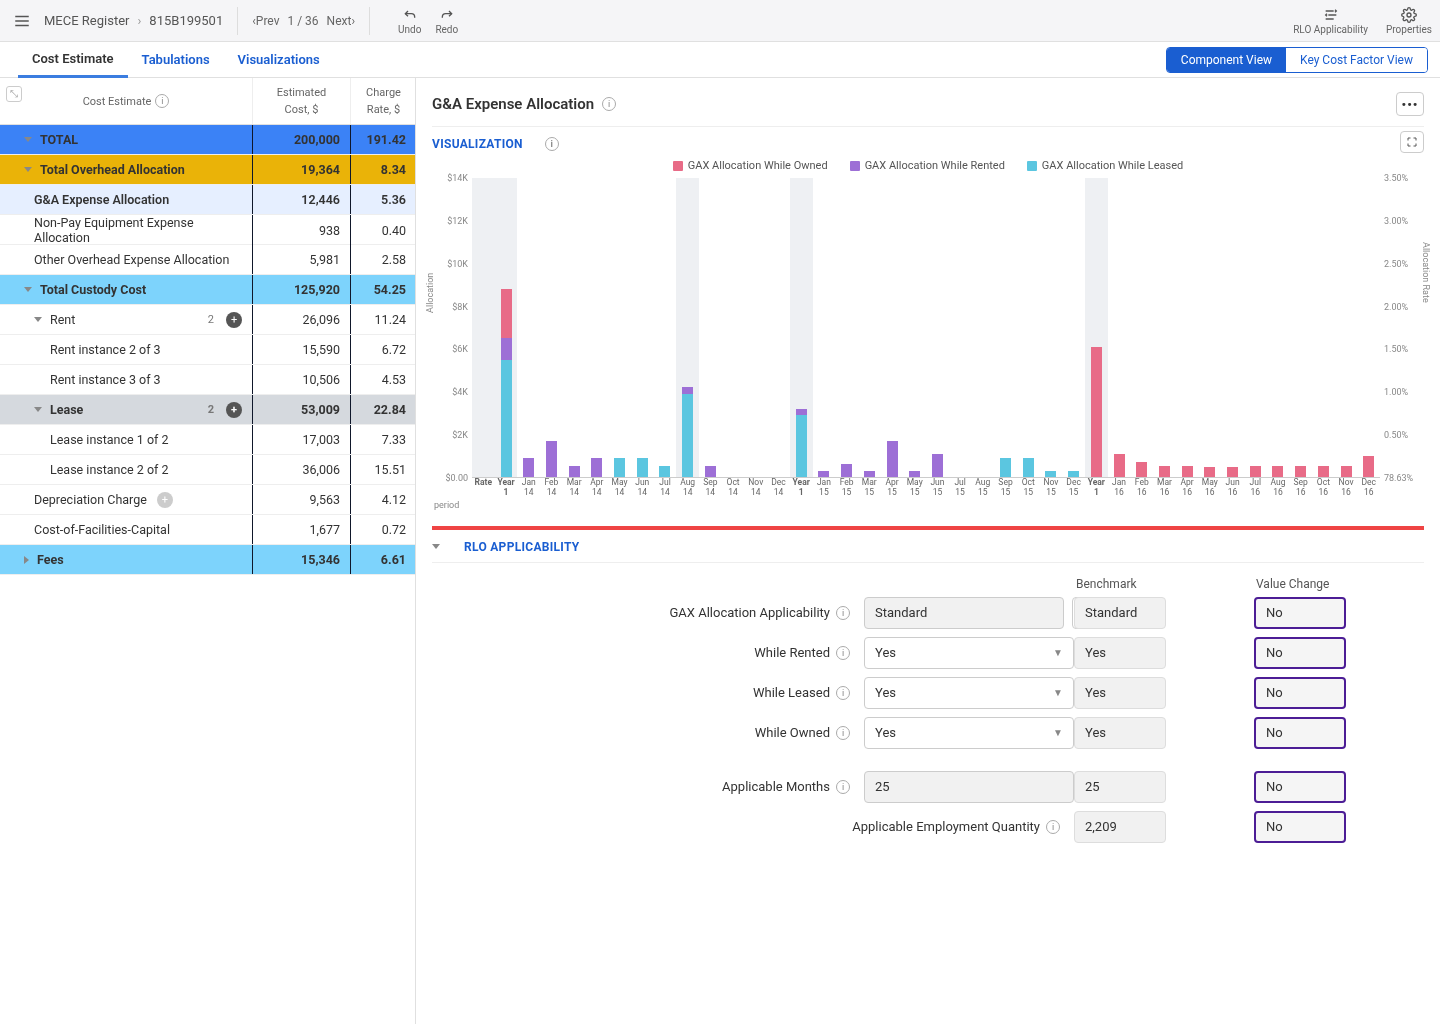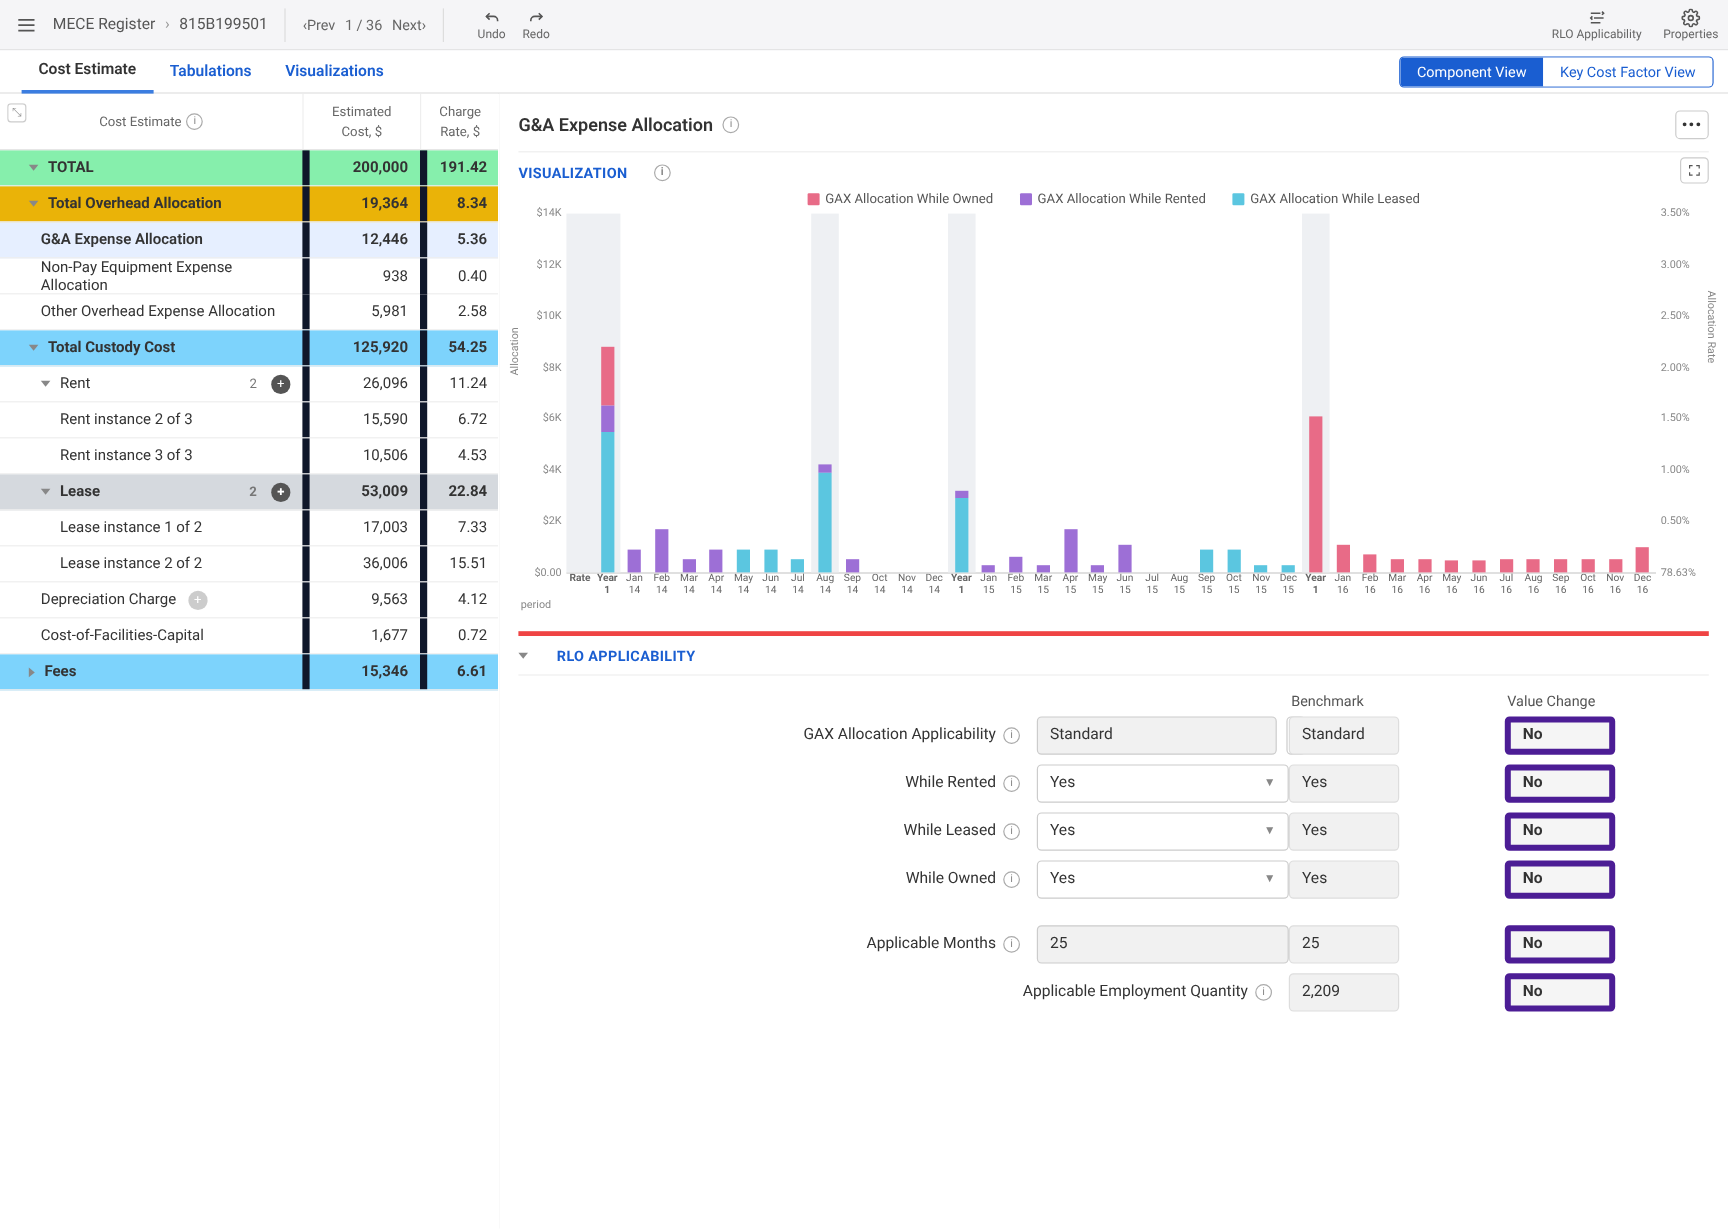--- a/index.html
+++ b/index.html
@@ -32,22 +32,22 @@
 .right { flex: 1; overflow-y: auto; padding: 14px 16px; }
 
 .grid-head { display: grid; grid-template-columns: 252px 98px 66px; border-bottom: 1px solid #e0e0e0; background: #fff; font-size: 11px; color: #666; }
 .grid-head > div { padding: 8px 10px; text-align: center; display:flex; align-items:center; justify-content:center; gap:4px;}
 .grid-head > div:first-child { justify-content:center; }
 .gh-border { border-left: 1px solid #eee; }
 .expand-icon { position: absolute; left: 6px; top: 86px; width:16px; height:16px; border:1px solid #ccc; border-radius:3px; display:flex; align-items:center; justify-content:center; color:#999; font-size:10px; cursor:pointer;}
 
 .row { display: grid; grid-template-columns: 252px 98px 66px; border-bottom: 1px solid #eee; font-size: 12.5px; height: 30px; }
 .row > div { padding: 0 10px; display: flex; align-items: center; }
-.row .num { justify-content: flex-end; border-left: 6px solid #0f172a; }
-.row.total { background: #86efac; font-weight: 700; }
+.row .num { justify-content: flex-end; border-left: 1px solid #0f172a; }
+.row.total { background: #3b82f6; font-weight: 700; }
 .row.sec1 { background: #eab308; font-weight: 700; }
 .row.sel { background: #e6efff; font-weight: 600; }
 .row.sub1 { background: #7dd3fc; font-weight: 700; }
 .row.lease-hd { background: #d5d9de; font-weight: 700; }
 .row .lbl { gap: 6px; }
 .caret { display:inline-block; width:0; height:0; border-left:4px solid transparent; border-right:4px solid transparent; border-top:5px solid #888; margin-right:2px;}
 .caret-r { display:inline-block; width:0; height:0; border-top:4px solid transparent; border-bottom:4px solid transparent; border-left:5px solid #888; margin-right:2px;}
 .plus-badge { width:16px; height:16px; border-radius:50%; background:#555; color:#fff; font-size:11px; display:flex; align-items:center; justify-content:center; margin-left:4px;}
 .cnt { font-size:11px; color:#777; margin-left:auto; margin-right:2px;}.pad1{padding-left:24px!important}.pad2{padding-left:34px!important}.pad3{padding-left:50px!important}
 
@@ -87,21 +87,21 @@
 
 .form-area{padding:4px 2px 20px;}
 .form-head{display:grid;grid-template-columns:640px 180px 180px;font-size:12px;color:#555;margin-bottom:6px;}
 .form-head>div:nth-child(2),.form-head>div:nth-child(3){padding-left:2px;}
 .form-row{display:grid;grid-template-columns:640px 180px 180px;align-items:center;margin-bottom:8px;gap:0;}
 .ctrl-wrap{display:flex;align-items:center;gap:8px;}
 .dd{height:32px;border:1px solid #ccc;border-radius:4px;display:flex;align-items:center;padding:0 10px;background:#fff;cursor:pointer;position:relative;min-width:200px;}
 .dd.ro{background:#f1f1f1;cursor:default;}
 .dd .arrow{margin-left:auto;color:#888;font-size:10px;}
 .ro-box{height:32px;border:1px solid #ddd;border-radius:4px;background:#f1f1f1;display:flex;align-items:center;padding:0 10px;width:92px;}
-.val-box{height:32px;border:5px solid #4c1d95;border-radius:4px;background:#f5f5f5;display:flex;align-items:center;padding:0 10px;width:92px;font-weight:bold;}
+.val-box{height:32px;border:2px solid #4c1d95;border-radius:4px;background:#f5f5f5;display:flex;align-items:center;padding:0 10px;width:92px;}
 .unit{margin-left:auto;color:#999;font-size:11px;}
 .icon-btn{width:32px;height:32px;border:1px solid #ccc;border-radius:4px;display:flex;align-items:center;justify-content:center;cursor:pointer;}
 .icon-btn svg{width:14px;height:14px;stroke:#555;fill:none;}
 .gap-row{height:14px;}
 </style>
 </head>
 <body>
 
 <div class="header">
   <div class="hamburger">

